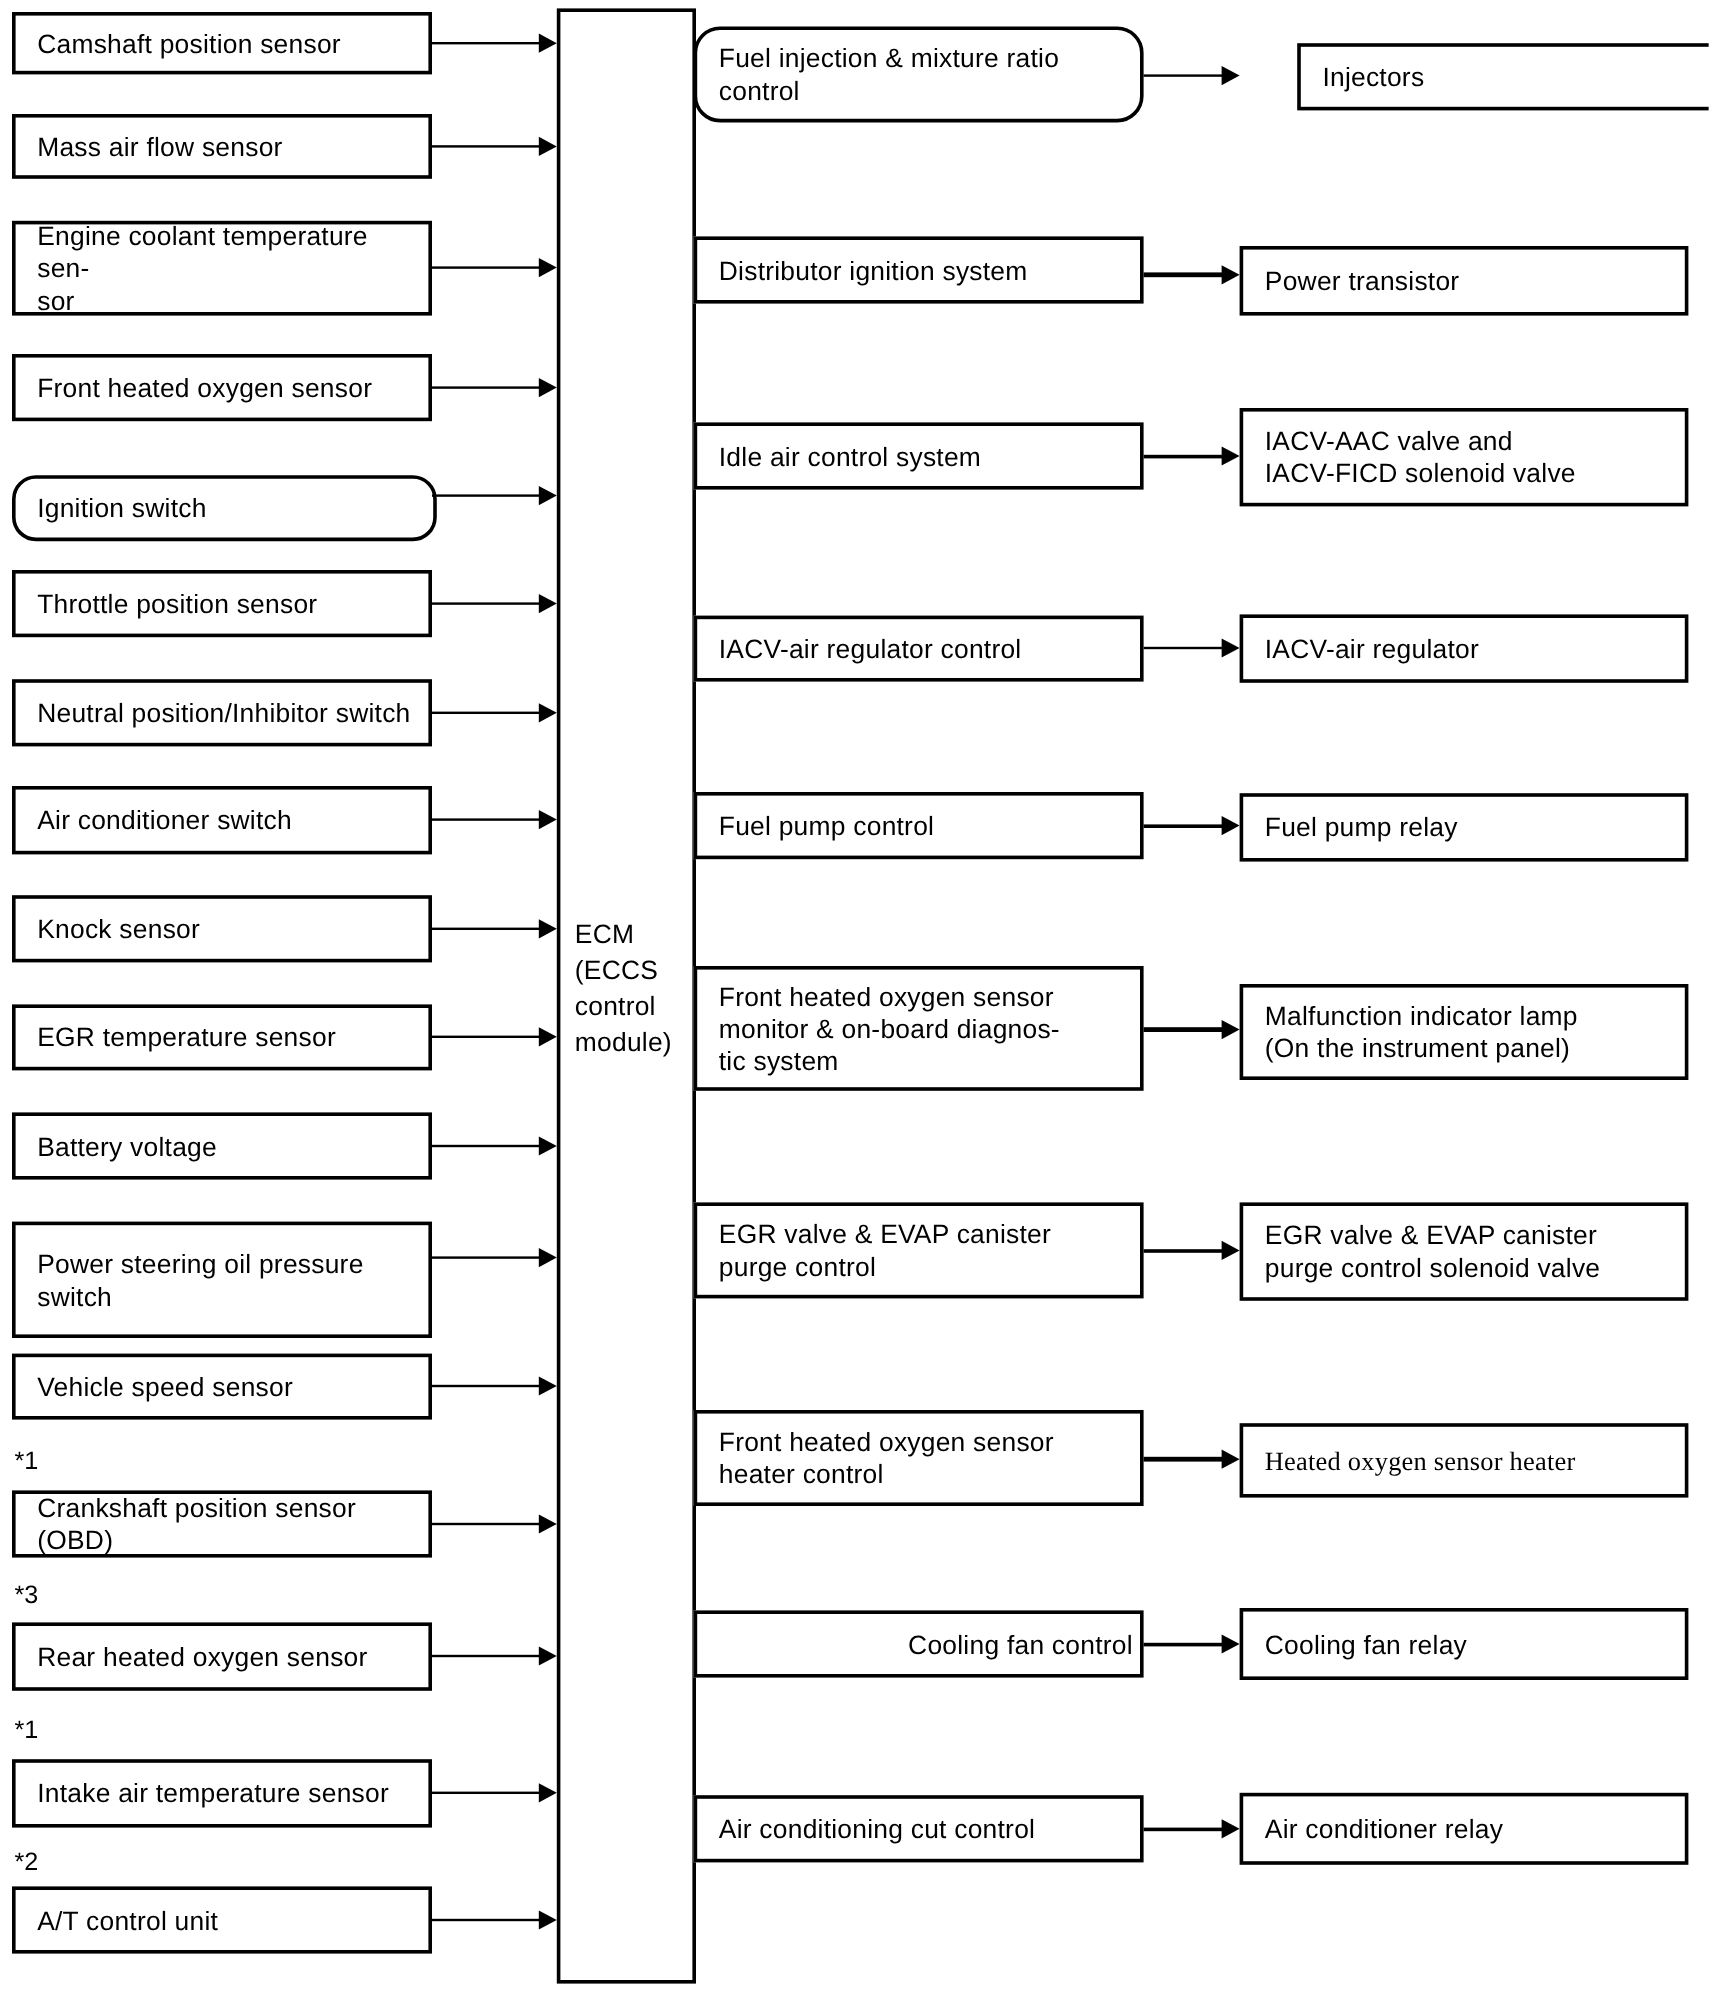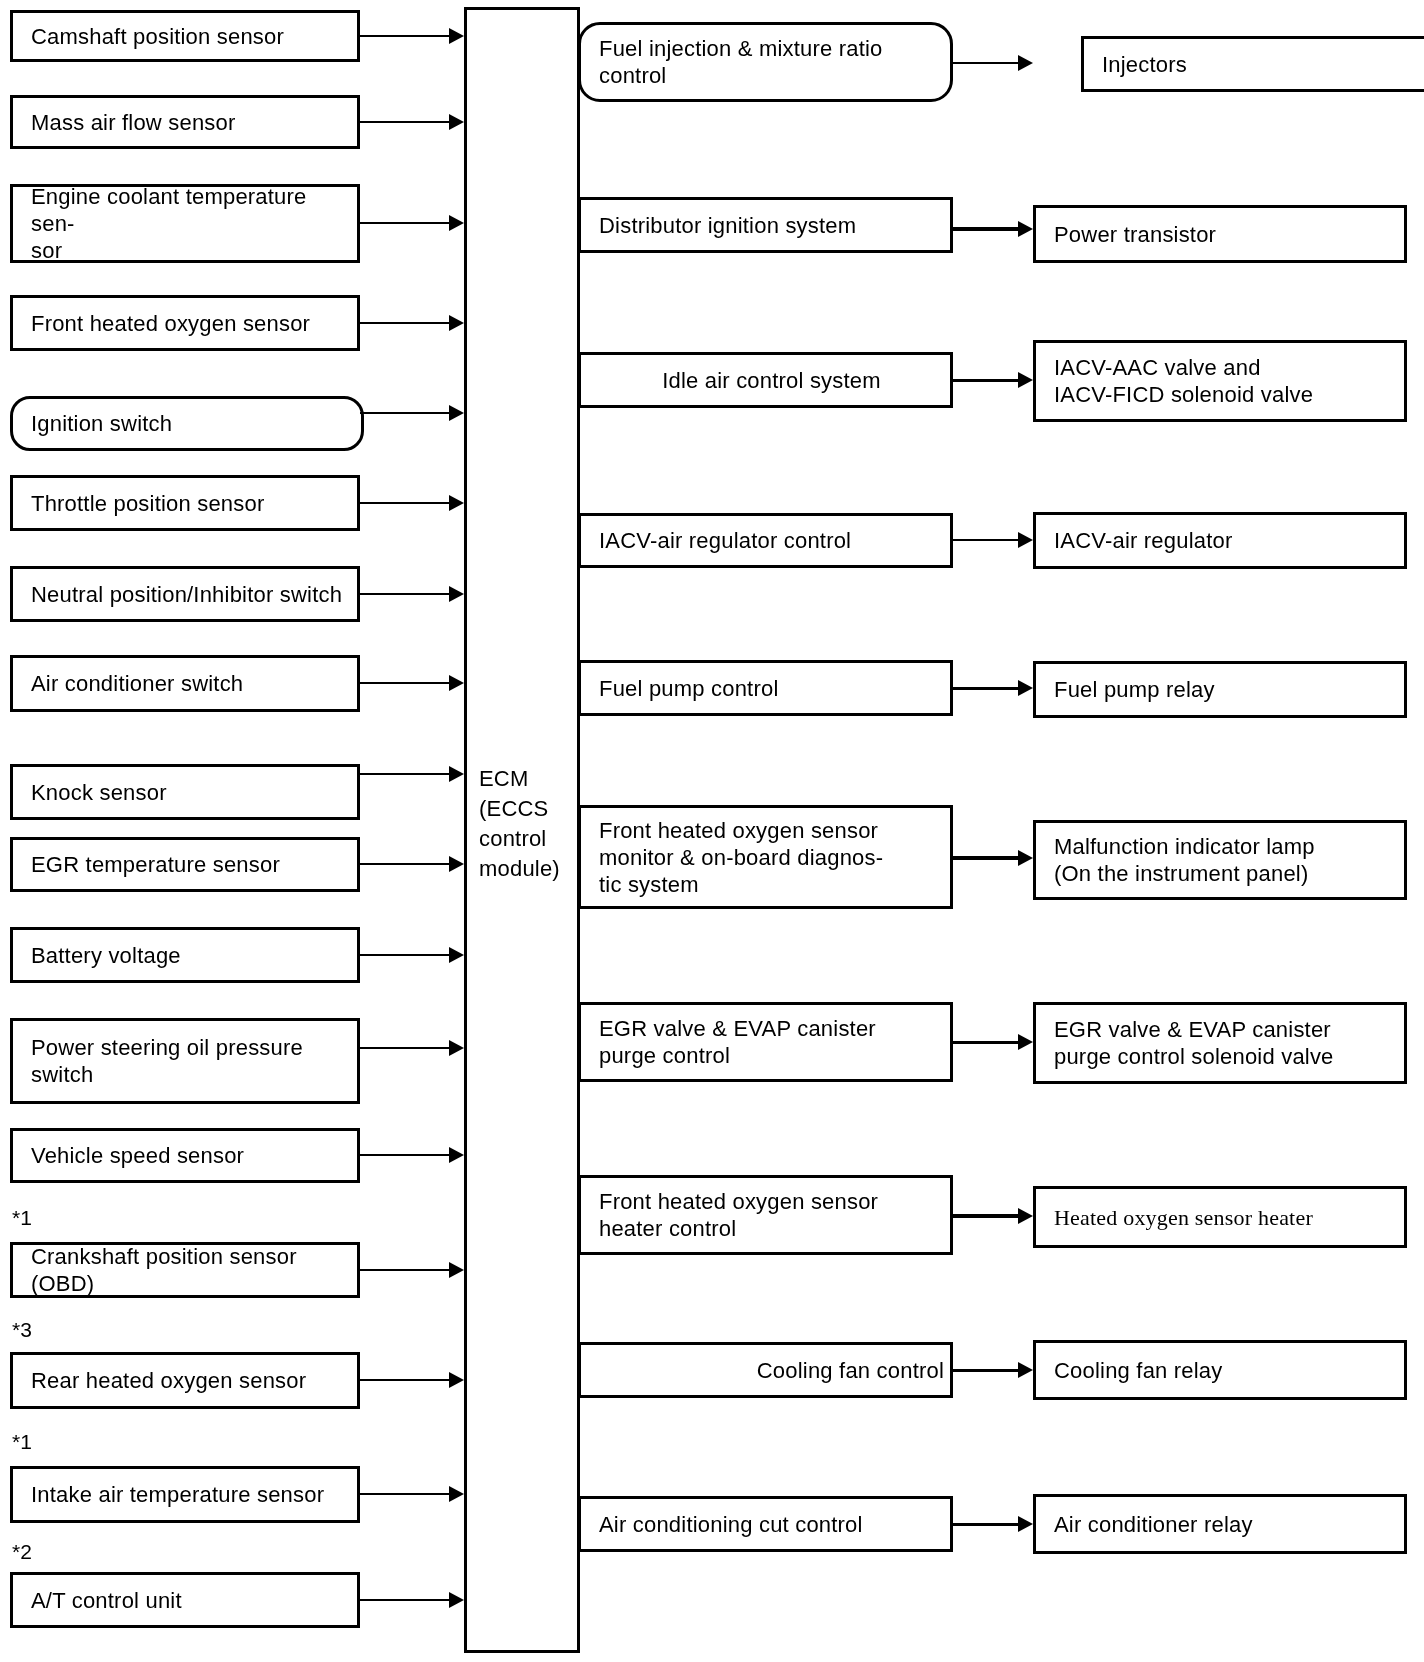--- a/index.html
+++ b/index.html
@@ -84,39 +84,39 @@
   </div>
   <div class="hline ln-thin" style="left:360px;top:593px;width:90px;"></div>
   <div class="head" style="left:449px;top:586px;"></div>
 
   <div class="box" style="left:10px;top:655px;width:350px;height:57px;">
     <span class="lbl">Air conditioner switch</span>
   </div>
   <div class="hline ln-thin" style="left:360px;top:682px;width:90px;"></div>
   <div class="head" style="left:449px;top:675px;"></div>
 
-  <div class="box" style="left:10px;top:746px;width:350px;height:56px;margin-top:18px;">
+  <div class="box" style="left:10px;top:746px;width:350px;height:56px;">
     <span class="lbl">Knock sensor</span>
   </div>
   <div class="hline ln-thin" style="left:360px;top:773px;width:90px;"></div>
   <div class="head" style="left:449px;top:766px;"></div>
 
   <div class="box" style="left:10px;top:837px;width:350px;height:55px;">
     <span class="lbl">EGR temperature sensor</span>
   </div>
   <div class="hline ln-thin" style="left:360px;top:863px;width:90px;"></div>
   <div class="head" style="left:449px;top:856px;"></div>
 
   <div class="box" style="left:10px;top:927px;width:350px;height:56px;">
     <span class="lbl">Battery voltage</span>
   </div>
   <div class="hline ln-thin" style="left:360px;top:954px;width:90px;"></div>
   <div class="head" style="left:449px;top:947px;"></div>
 
-  <div class="box" style="left:10px;top:1018px;width:350px;height:86px;">
+  <div class="box" style="left:10px;top:1018px;width:350px;height:97px;">
     <span class="lbl">Power steering oil pressure
 switch</span>
   </div>
   <div class="hline ln-thin" style="left:360px;top:1047px;width:90px;"></div>
   <div class="head" style="left:449px;top:1040px;"></div>
 
   <div class="box" style="left:10px;top:1128px;width:350px;height:55px;">
     <span class="lbl">Vehicle speed sensor</span>
   </div>
   <div class="hline ln-thin" style="left:360px;top:1154px;width:90px;"></div>
@@ -162,21 +162,21 @@
 
   <div class="box" style="left:578px;top:197px;width:375px;height:56px;">
     <span class="lbl">Distributor ignition system</span>
   </div>
   <div class="hline ln-thick" style="left:953px;top:227px;width:66px;"></div>
   <div class="head" style="left:1018px;top:221px;"></div>
   <div class="box" style="left:1033px;top:205px;width:374px;height:58px;">
     <span class="lbl">Power transistor</span>
   </div>
 
-  <div class="box" style="left:578px;top:352px;width:375px;height:56px;justify-content:center;">
+  <div class="box" style="left:578px;top:352px;width:375px;height:56px;">
     <span class="lbl">Idle air control system</span>
   </div>
   <div class="hline ln-med" style="left:953px;top:379px;width:66px;"></div>
   <div class="head" style="left:1018px;top:372px;"></div>
   <div class="box" style="left:1033px;top:340px;width:374px;height:82px;">
     <span class="lbl">IACV-AAC valve and
 IACV-FICD solenoid valve</span>
   </div>
 
   <div class="box" style="left:578px;top:513px;width:375px;height:55px;">

